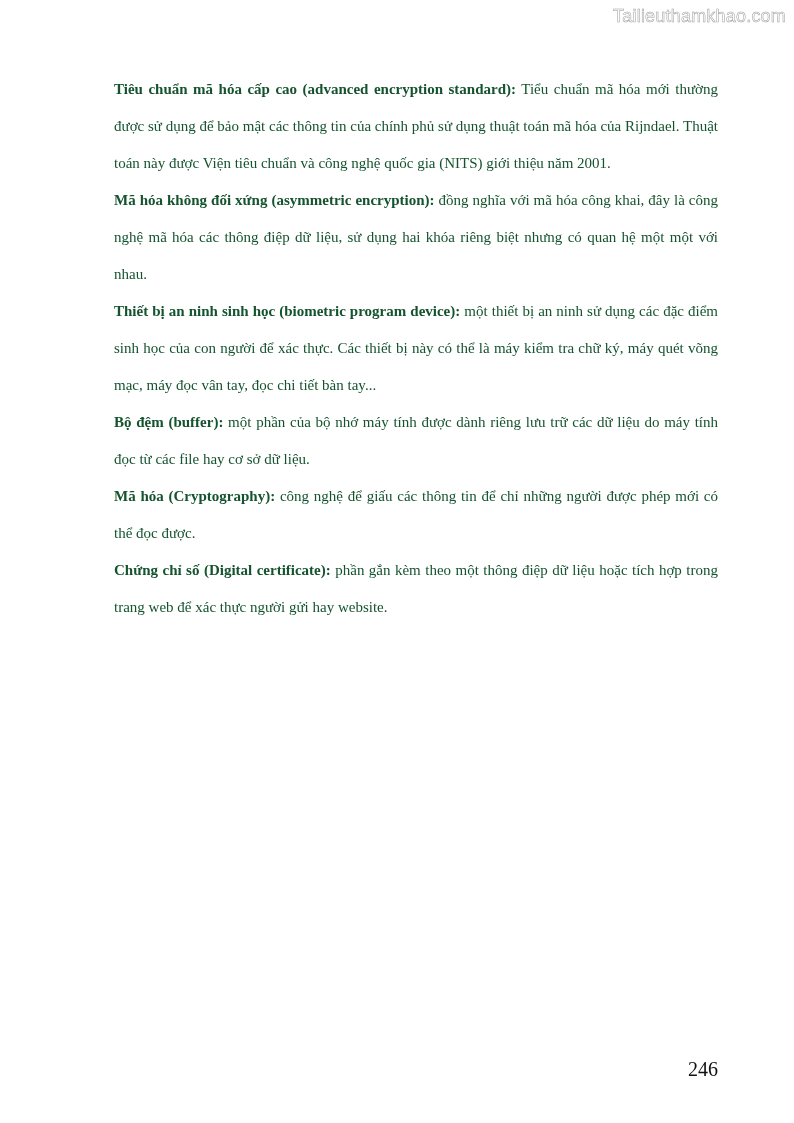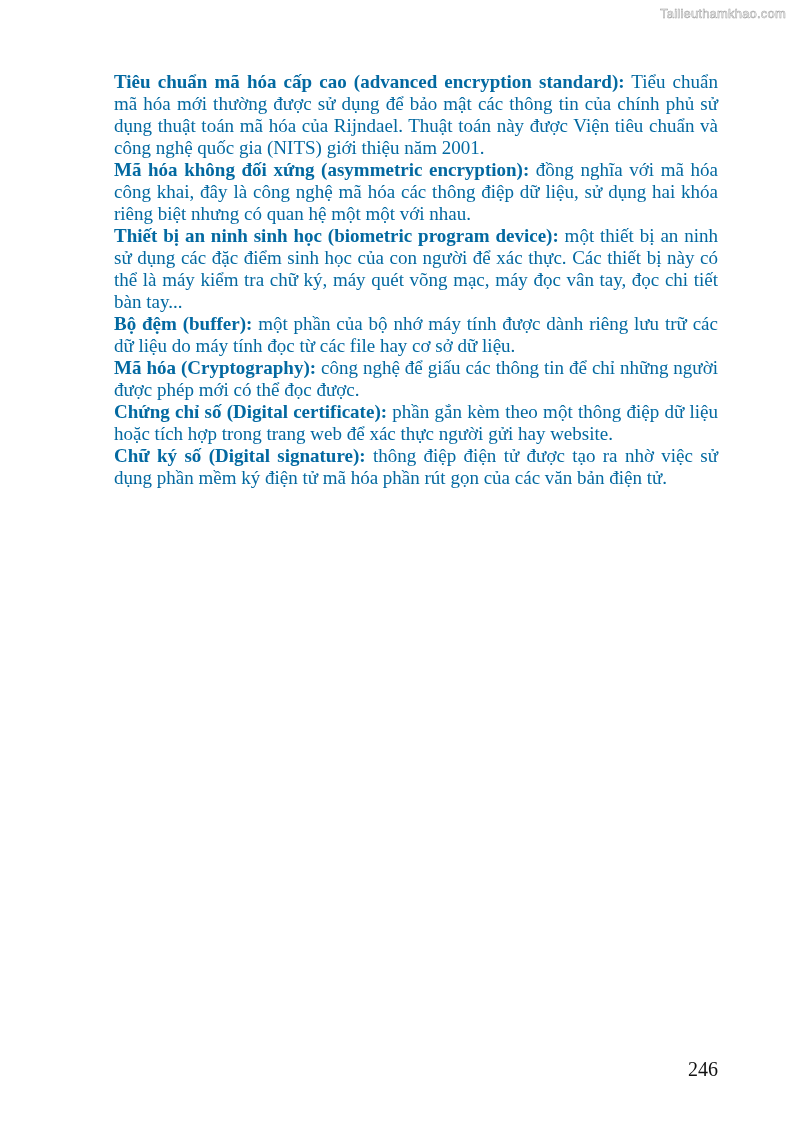--- a/index.html
+++ b/index.html
@@ -1,27 +1,27 @@
 <!DOCTYPE html>
 <html><head>
 <meta charset="utf-8">
 <style>
   html, body { margin: 0; padding: 0; background: #ffffff; }
   body { width: 794px; height: 1123px; position: relative; overflow: hidden; }
   .watermark {
     position: absolute; top: 6px; right: 8px;
-    font-family: "Liberation Sans", sans-serif; font-size: 13px;
+    font-family: "Liberation Sans", sans-serif; font-size: 18px;
     color: #ffffff;
     -webkit-text-stroke: 0.5px #9a9a9a;
     letter-spacing: 0.2px;
   }
   .page {
     position: absolute; left: 114px; top: 71px; width: 604px;
-    font-family: "Liberation Serif", serif; font-size: 19px;
-    line-height: 22px; color: #0369a1;
+    font-family: "Liberation Serif", serif; font-size: 15px;
+    line-height: 37px; color: #14532d;
     text-align: justify;
   }
   .entry { margin: 0; padding: 0; }
   .term { font-weight: bold; }
   .page-number {
     position: absolute; top: 1058px; right: 76px;
     font-family: "Liberation Serif", serif; font-size: 20px; color: #111;
   }
 </style>
 </head>
@@ -29,16 +29,15 @@
 
 <div class="watermark">Tailieuthamkhao.com</div>
 
 <div class="page">
   <p class="entry"><span class="term">Tiêu chuẩn mã hóa cấp cao (advanced encryption standard):</span><span> Tiểu chuẩn mã hóa mới thường được sử dụng để bảo mật các thông tin của chính phủ sử dụng thuật toán mã hóa của Rijndael. Thuật toán này được Viện tiêu chuẩn và công nghệ quốc gia (NITS) giới thiệu năm 2001.</span></p>
   <p class="entry"><span class="term">Mã hóa không đối xứng (asymmetric encryption):</span><span> đồng nghĩa với mã hóa công khai, đây là công nghệ mã hóa các thông điệp dữ liệu, sử dụng hai khóa riêng biệt nhưng có quan hệ một một với nhau.</span></p>
   <p class="entry"><span class="term">Thiết bị an ninh sinh học (biometric program device):</span><span> một thiết bị an ninh sử dụng các đặc điểm sinh học của con người để xác thực. Các thiết bị này có thể là máy kiểm tra chữ ký, máy quét võng mạc, máy đọc vân tay, đọc chi tiết bàn tay...</span></p>
   <p class="entry"><span class="term">Bộ đệm (buffer):</span><span> một phần của bộ nhớ máy tính được dành riêng lưu trữ các dữ liệu do máy tính đọc từ các file hay cơ sở dữ liệu.</span></p>
   <p class="entry"><span class="term">Mã hóa (Cryptography):</span><span> công nghệ để giấu các thông tin để chỉ những người được phép mới có thể đọc được.</span></p>
   <p class="entry"><span class="term">Chứng chỉ số (Digital certificate):</span><span> phần gắn kèm theo một thông điệp dữ liệu hoặc tích hợp trong trang web để xác thực người gửi hay website.</span></p>
-  <p class="entry"><span class="term">Chữ ký số (Digital signature):</span><span> thông điệp điện tử được tạo ra nhờ việc sử dụng phần mềm ký điện tử mã hóa phần rút gọn của các văn bản điện tử.</span></p>
 </div>
 
 <div class="page-number">246</div>
 
 </body></html>

